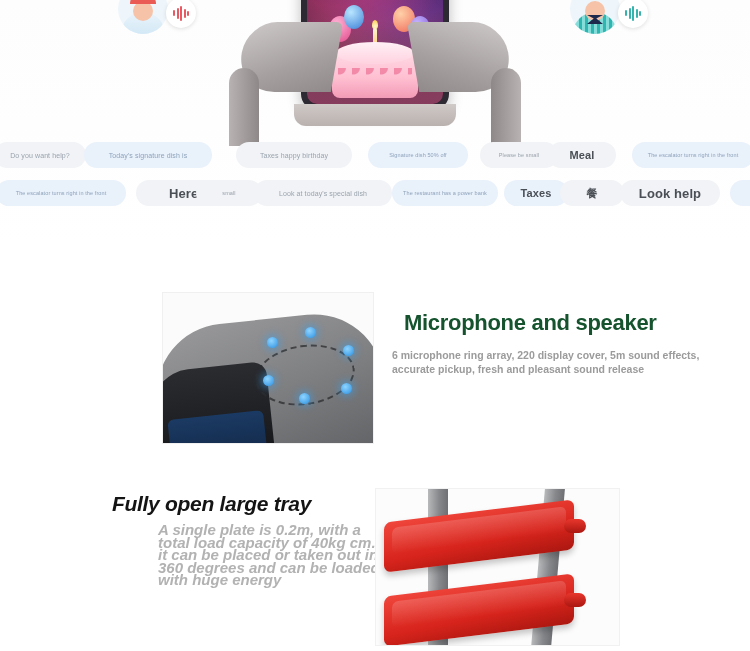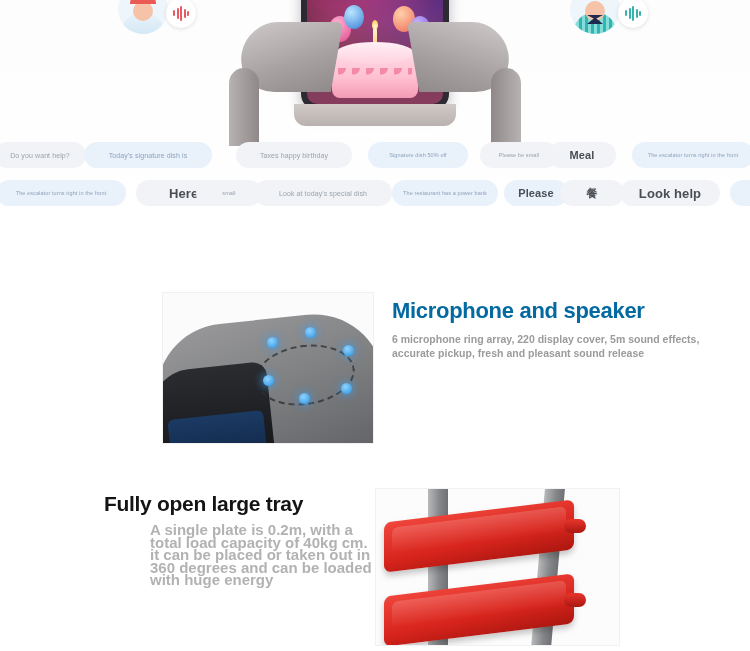--- a/index.html
+++ b/index.html
@@ -115,26 +115,26 @@
       background:linear-gradient(180deg,#1b3a63,#142c4e);border-radius:6px 6px 0 0;transform:rotate(-6deg);}
   .mic-ring{position:absolute;left:92px;top:52px;width:96px;height:56px;
       border:2px dashed #2c2c2e;border-radius:50%;transform:rotate(-8deg);opacity:.75;}
   .mic-dot{position:absolute;width:11px;height:11px;border-radius:50%;
       background:radial-gradient(circle at 40% 35%,#8fd4ff,#2a8fe0);
       box-shadow:0 0 7px 3px rgba(60,160,235,.45);}
   .md1{left:104px;top:44px}.md2{left:142px;top:34px}.md3{left:180px;top:52px}
   .md4{left:178px;top:90px}.md5{left:136px;top:100px}.md6{left:100px;top:82px}
 
   .mic-text{position:absolute;left:392px;top:10px;width:352px;}
-  .h-title{margin:0;font-size:22px;font-weight:700;color:#0369a1;letter-spacing:-.3px;}
+  .h-title{margin:12px;font-size:22px;font-weight:700;color:#14532d;letter-spacing:-.3px;}
   .h-sub{margin:8px 0 0 0;font-size:10.5px;line-height:14px;color:#9b9b9b;font-weight:700;}
 
   
   .sec-tray{position:absolute;left:0;top:488px;width:750px;height:163px;}
-  .tray-text{position:absolute;left:104px;top:4px;width:270px;}
+  .tray-text{position:absolute;left:112px;top:4px;width:270px;font-style:italic;}
   .t-title{margin:0;font-size:21px;font-weight:700;color:#141414;letter-spacing:-.3px;}
   .t-sub{margin:8px 0 0 46px;font-size:15px;line-height:12.5px;color:#b2b2b2;font-weight:700;}
   .tray-photo{position:absolute;left:375px;top:0;width:245px;height:158px;
       background:#fcfcfc;border:1px solid #f1f1f1;box-sizing:border-box;overflow:hidden;}
   .pole{position:absolute;width:20px;height:158px;
       background:linear-gradient(90deg,#b7b9bb,#86888b 55%,#6e7073);}
   .pole-a{left:52px;}
   .pole-b{left:162px;transform:skewX(-5deg);}
   .shelf{position:absolute;left:8px;width:190px;height:50px;
       background:linear-gradient(175deg,#f0463c 0%,#d7241c 60%,#ab1710 100%);
@@ -223,21 +223,21 @@
         <div class="chip grey s7" style="left: 480px; width: 78px;">Please be small</div>
         <div class="chip grey s11 strong" style="left: 548px; width: 68px;">Meal</div>
         <div class="chip blue s7" style="left: 632px; width: 122px;">The escalator turns right in the front</div>
       </div>
     <div class="chip-row row2" id="chip-row-2">
         <div class="chip blue s7" style="left: -4px; width: 130px;">The escalator turns right in the front</div>
         <div class="chip grey s13 strong" style="left: 136px; width: 110px;">Here is</div>
         <div class="chip grey s7" style="left: 196px; width: 66px;">small</div>
         <div class="chip grey s8" style="left: 254px; width: 138px;">Look at today's special dish</div>
         <div class="chip blue s7" style="left: 392px; width: 106px;">The restaurant has a power bank</div>
-        <div class="chip blue s11 strong" style="left: 504px; width: 64px;">Please</div>
+        <div class="chip blue s11 strong" style="left: 504px; width: 64px;">Taxes</div>
         <div class="chip grey s11 strong" style="left: 560px; width: 64px;">餐</div>
         <div class="chip grey s13 strong" style="left: 620px; width: 100px;">Look help</div>
         <div class="chip blue s7" style="left: 730px; width: 40px;"></div>
       </div>
   </div>
 
   <div class="sec-mic">
     <div class="mic-photo">
       <div class="mic-head"></div>
       <div class="mic-dark"></div>

